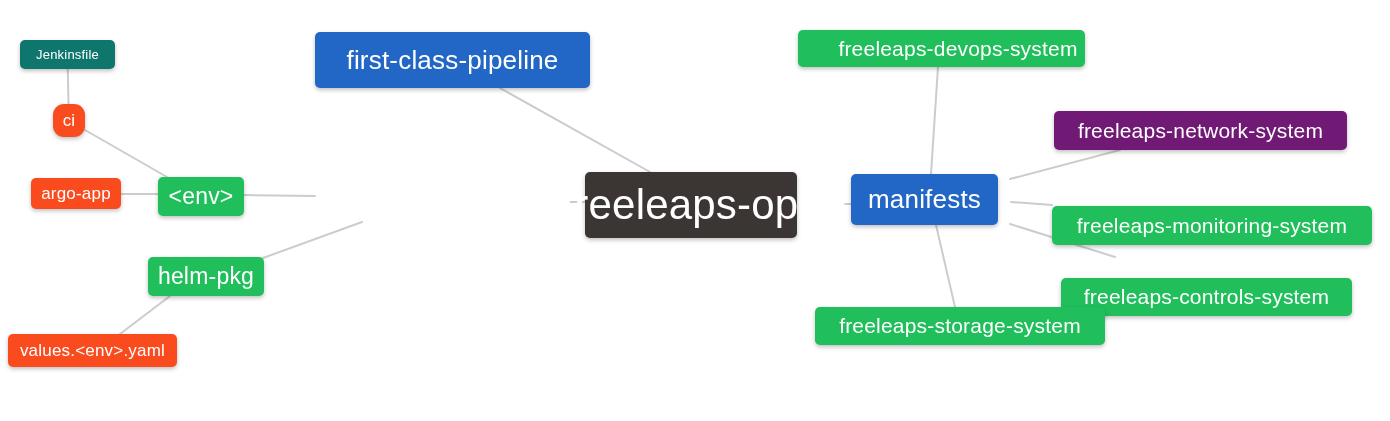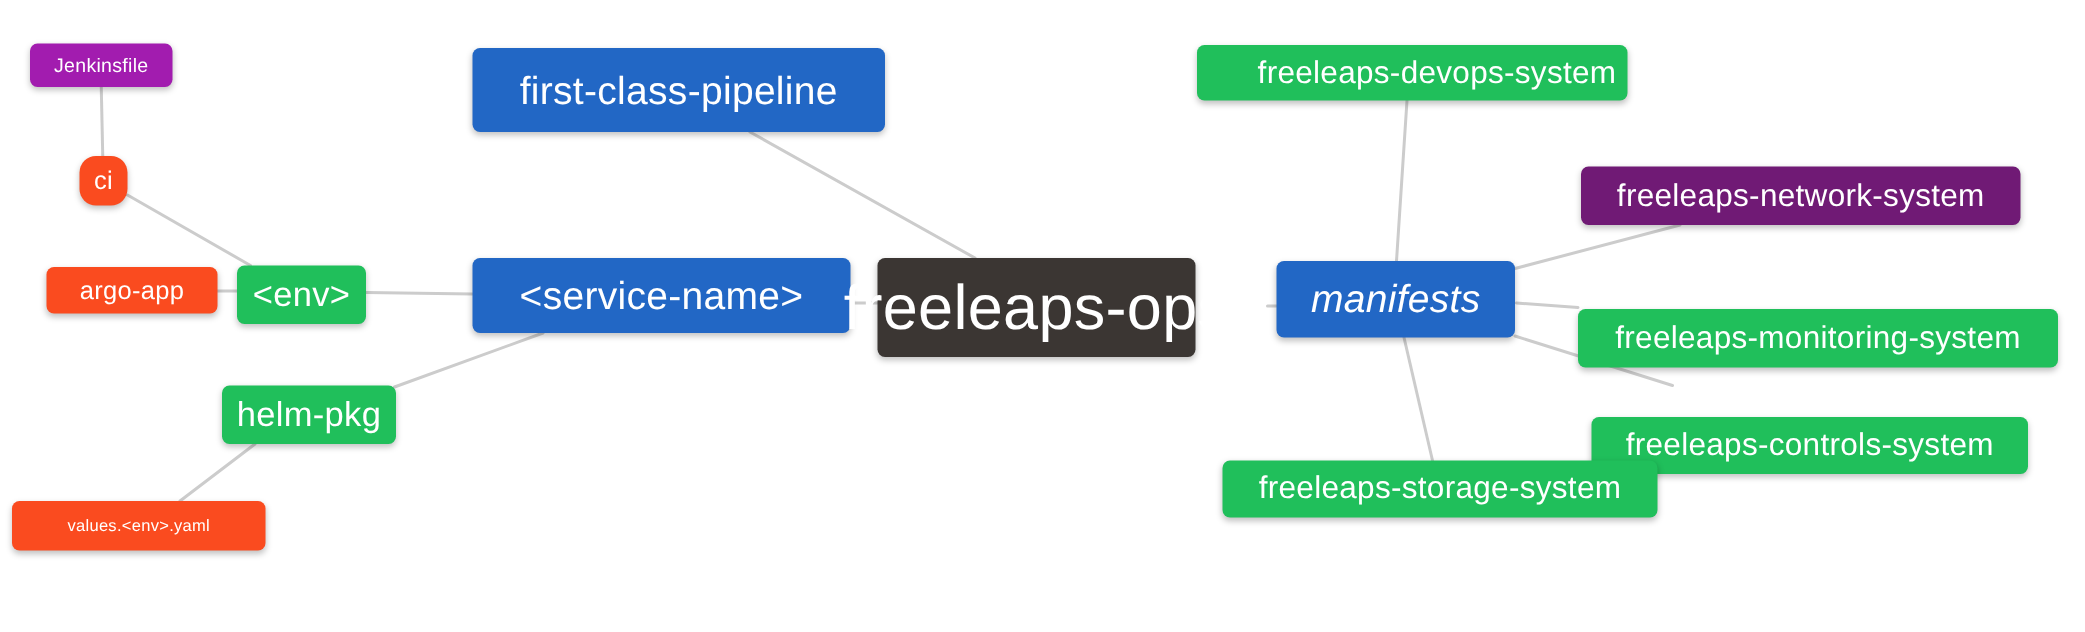--- a/index.html
+++ b/index.html
@@ -27,28 +27,28 @@
     box-shadow: 0 2px 4px rgba(0,0,0,0.25);
     white-space: nowrap;
     cursor: pointer;
     box-sizing: border-box;
     font-weight: 400;
     letter-spacing: 0.2px;
   }
   
   #n-jenkinsfile { left:20px;  top:29px;  width:95px;  height:29px; font-size:13px; background:#F9A42B; }
   #n-ci          { left:53px;  top:104px; width:32px;  height:33px; font-size:17px; background:#FA4B1F;border-radius:11px; }
-  #n-argo-app    { left:31px;  top:178px; width:114px;  height:31px; font-size:17px; background:#FA4B1F; }
+  #n-argo-app    { left:31px;  top:178px; width:90px;  height:31px; font-size:17px; background:#FA4B1F; }
   #n-env         { left:158px; top:177px; width:86px;  height:39px; font-size:23px; background:#20BF5B; }
   #n-helm-pkg    { left:148px; top:257px; width:116px; height:39px; font-size:23px; background:#20BF5B; }
-  #n-values      { left:8px;   top:334px; width:169px; height:33px; font-size:11px; background:#FA4B1F; }
+  #n-values      { left:8px;   top:334px; width:169px; height:33px; font-size:17px; background:#FA4B1F; }
   #n-pipeline    { left:315px; top:32px;  width:275px; height:56px; font-size:26px; background:#2267C5; }
   #n-service     { left:315px; top:172px; width:252px; height:50px; font-size:26px; background:#2267C5; }
   #n-ops         { left:585px; top:172px; width:212px; height:66px; font-size:42px; background:#3B3633; }
-  #n-manifests   { left:851px; top:174px; width:159px; height:51px; font-size:26px; background:#2267C5;font-style:italic; }
+  #n-manifests   { left:851px; top:174px; width:147px; height:51px; font-size:26px; background:#2267C5; }
   #n-devops      { left:798px; top:30px;  width:287px; height:37px; font-size:21px; background:#20BF5B;padding-left:33px; }
   #n-network     { left:1054px;top:111px; width:293px; height:39px; font-size:21px; background:#20BF5B; }
   #n-monitoring  { left:1052px;top:185px; width:320px; height:39px; font-size:21px; background:#20BF5B; }
   #n-controls    { left:1061px;top:257px; width:291px; height:38px; font-size:21px; background:#20BF5B;margin-top:21px; }
   #n-storage     { left:815px; top:307px; width:290px; height:38px; font-size:21px; background:#20BF5B; }
   .edge { stroke:#CCCCCC; stroke-width:2; stroke-linecap:round; fill:none; }
 </style>
 </head>
 <body>
 
@@ -64,28 +64,27 @@
     <line class="edge" x1="500" y1="88" x2="650" y2="172" stroke="#CCCCCC"></line>
     <line class="edge" x1="567" y1="202" x2="585" y2="202" stroke="#CCCCCC"></line>
     <line class="edge" x1="845" y1="204" x2="851" y2="204" stroke="#CCCCCC"></line>
     <line class="edge" x1="931" y1="174" x2="938" y2="67" stroke="#CCCCCC"></line>
     <line class="edge" x1="1010" y1="179" x2="1120" y2="150" stroke="#CCCCCC"></line>
     <line class="edge" x1="1011" y1="202" x2="1052" y2="205" stroke="#CCCCCC"></line>
     <line class="edge" x1="1010" y1="224" x2="1115" y2="257" stroke="#CCCCCC"></line>
     <line class="edge" x1="936" y1="225" x2="955" y2="307" stroke="#CCCCCC"></line>
   </svg>
 
-  <div class="node" id="n-jenkinsfile" style="background: #a21caf;">Jenkinsfile</div>
+  <div class="node" id="n-jenkinsfile" style="background: #0f766e; margin-top: 11px;">Jenkinsfile</div>
   <div class="node" id="n-ci" style="background: rgb(250, 75, 31);">ci</div>
   <div class="node" id="n-argo-app" style="background: rgb(250, 75, 31);">argo-app</div>
   <div class="node" id="n-env" style="background: rgb(32, 191, 91);">&lt;env&gt;</div>
   <div class="node" id="n-helm-pkg" style="background: rgb(32, 191, 91);">helm-pkg</div>
   <div class="node" id="n-values" style="background: rgb(250, 75, 31);">values.&lt;env&gt;.yaml</div>
   <div class="node" id="n-pipeline" style="background: rgb(34, 103, 197);">first-class-pipeline</div>
-  <div class="node" id="n-service" style="background: rgb(34, 103, 197);">&lt;service-name&gt;</div>
   <div class="node" id="n-ops" style="background: rgb(59, 54, 51);">freeleaps-ops</div>
   <div class="node" id="n-manifests" style="background: rgb(34, 103, 197);">manifests</div>
   <div class="node" id="n-devops" style="background: rgb(32, 191, 91);">freeleaps-devops-system</div>
   <div class="node" id="n-network" style="background: #701a75;">freeleaps-network-system</div>
   <div class="node" id="n-monitoring" style="background: rgb(32, 191, 91); margin-top: 21px;">freeleaps-monitoring-system</div>
   <div class="node" id="n-controls" style="background: rgb(32, 191, 91);">freeleaps-controls-system</div>
   <div class="node" id="n-storage" style="background: rgb(32, 191, 91);">freeleaps-storage-system</div>
 
 </div>
 

